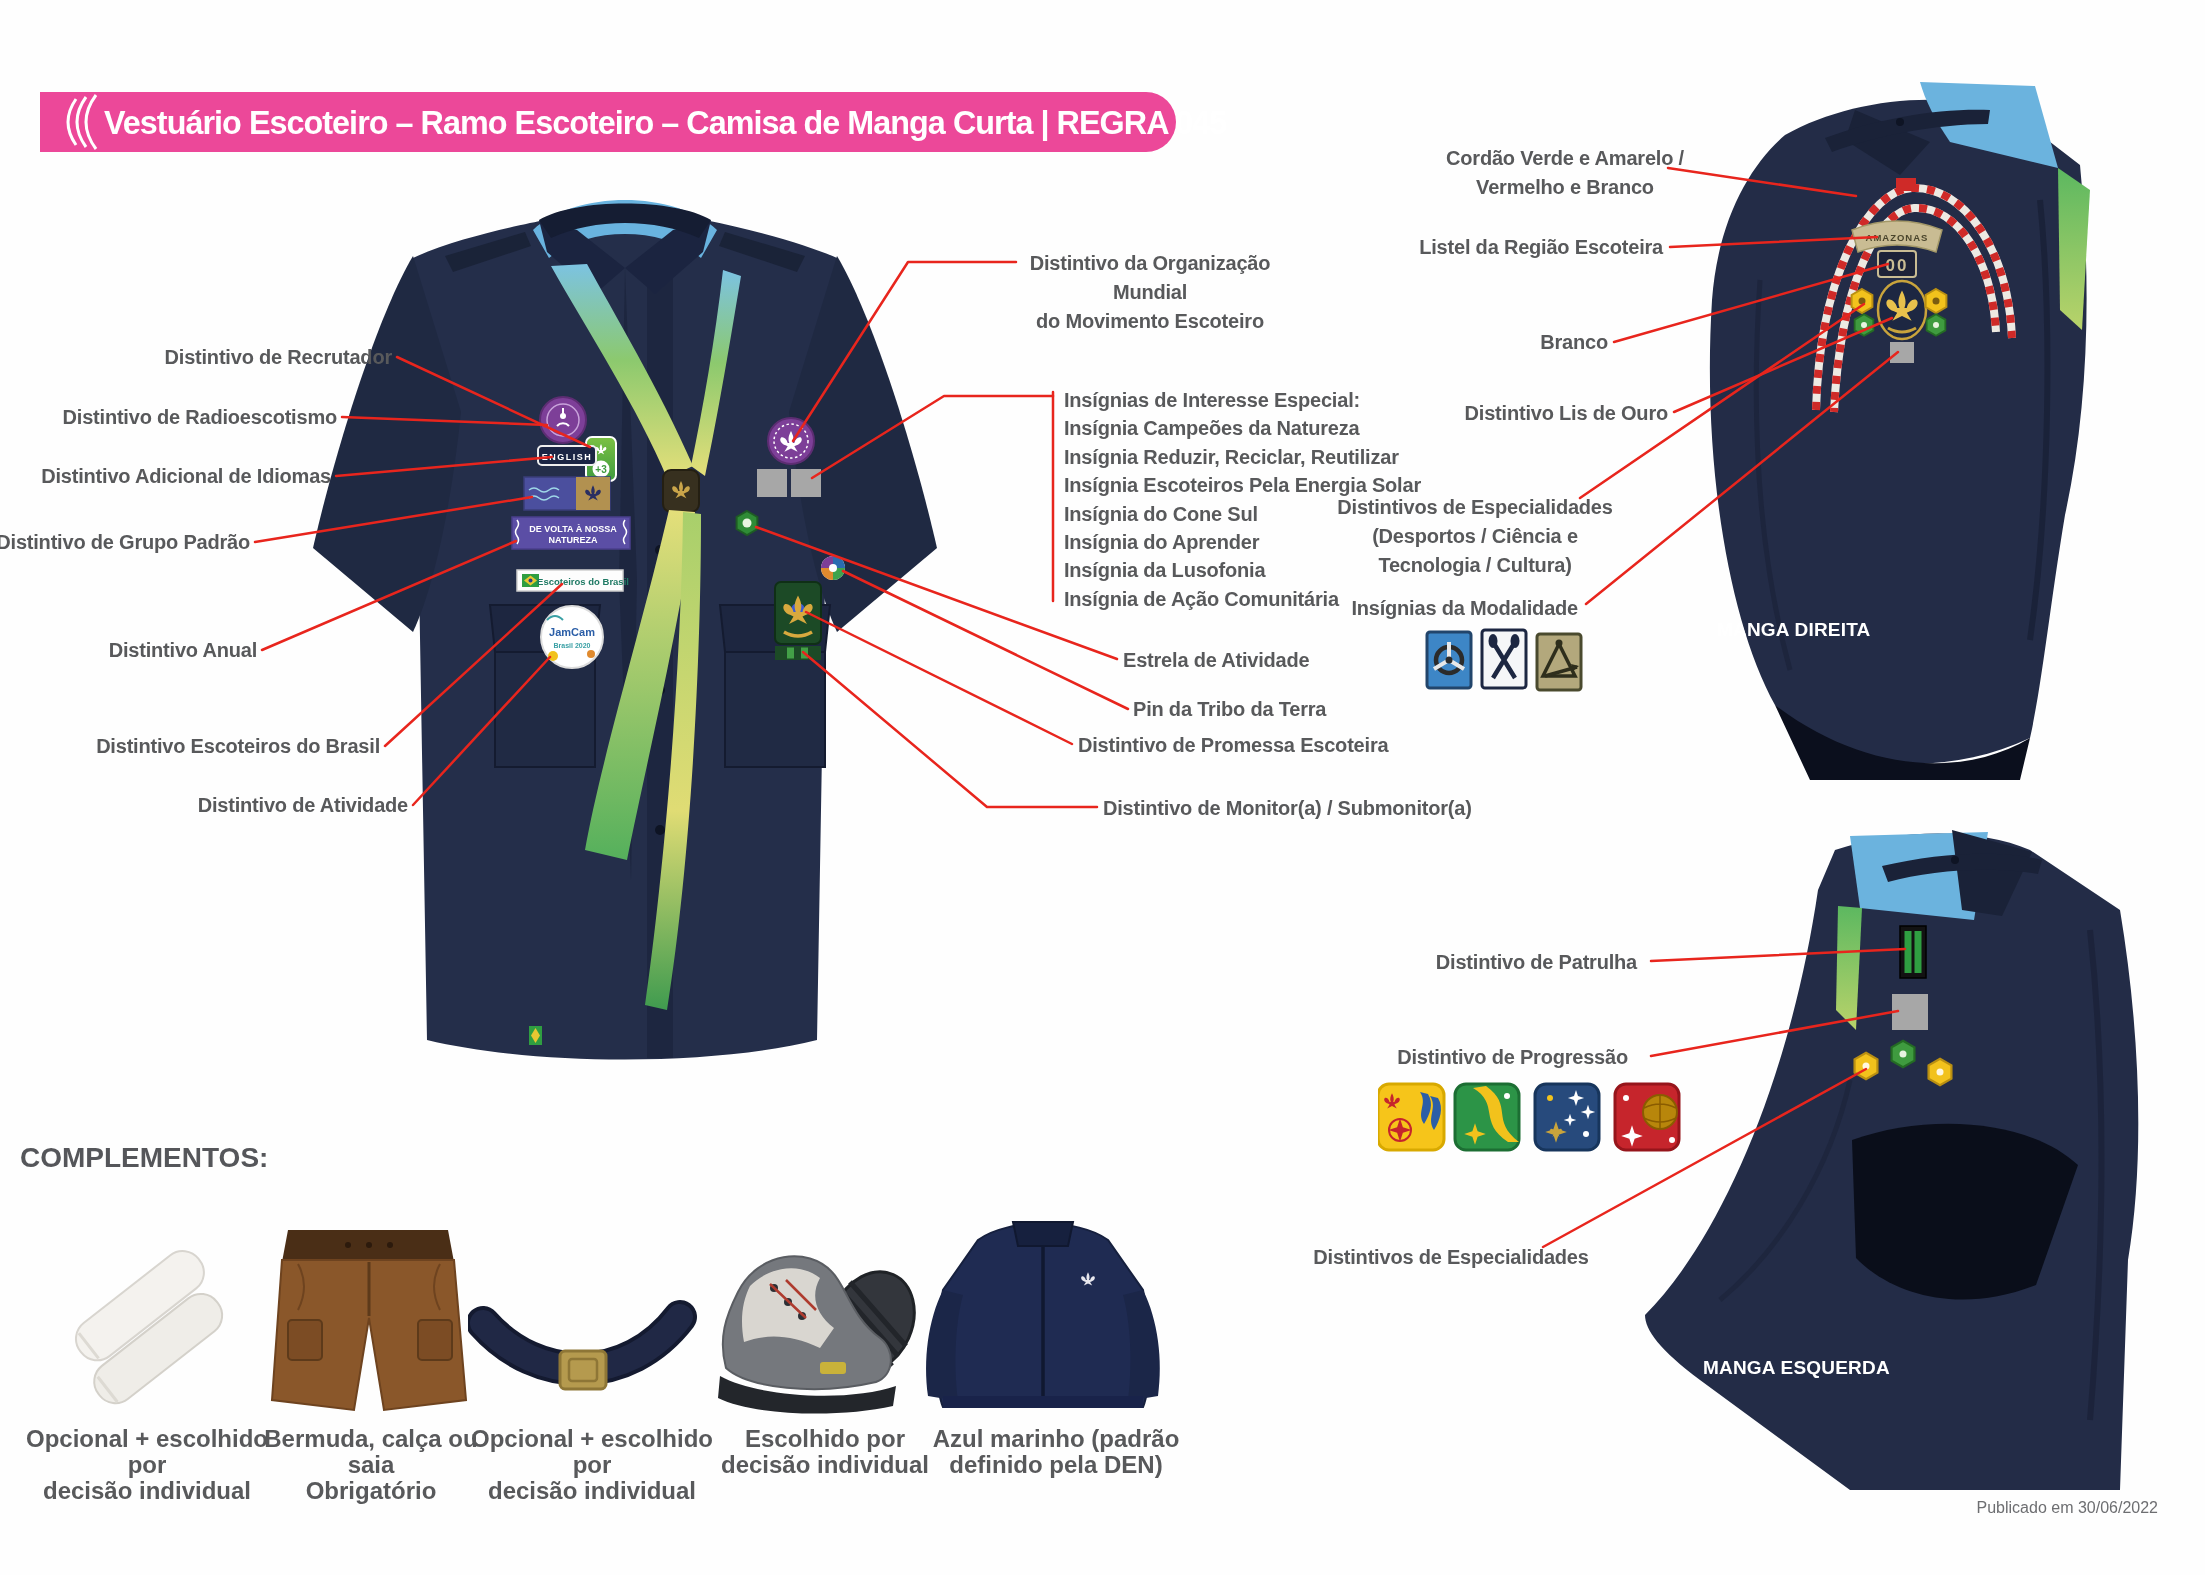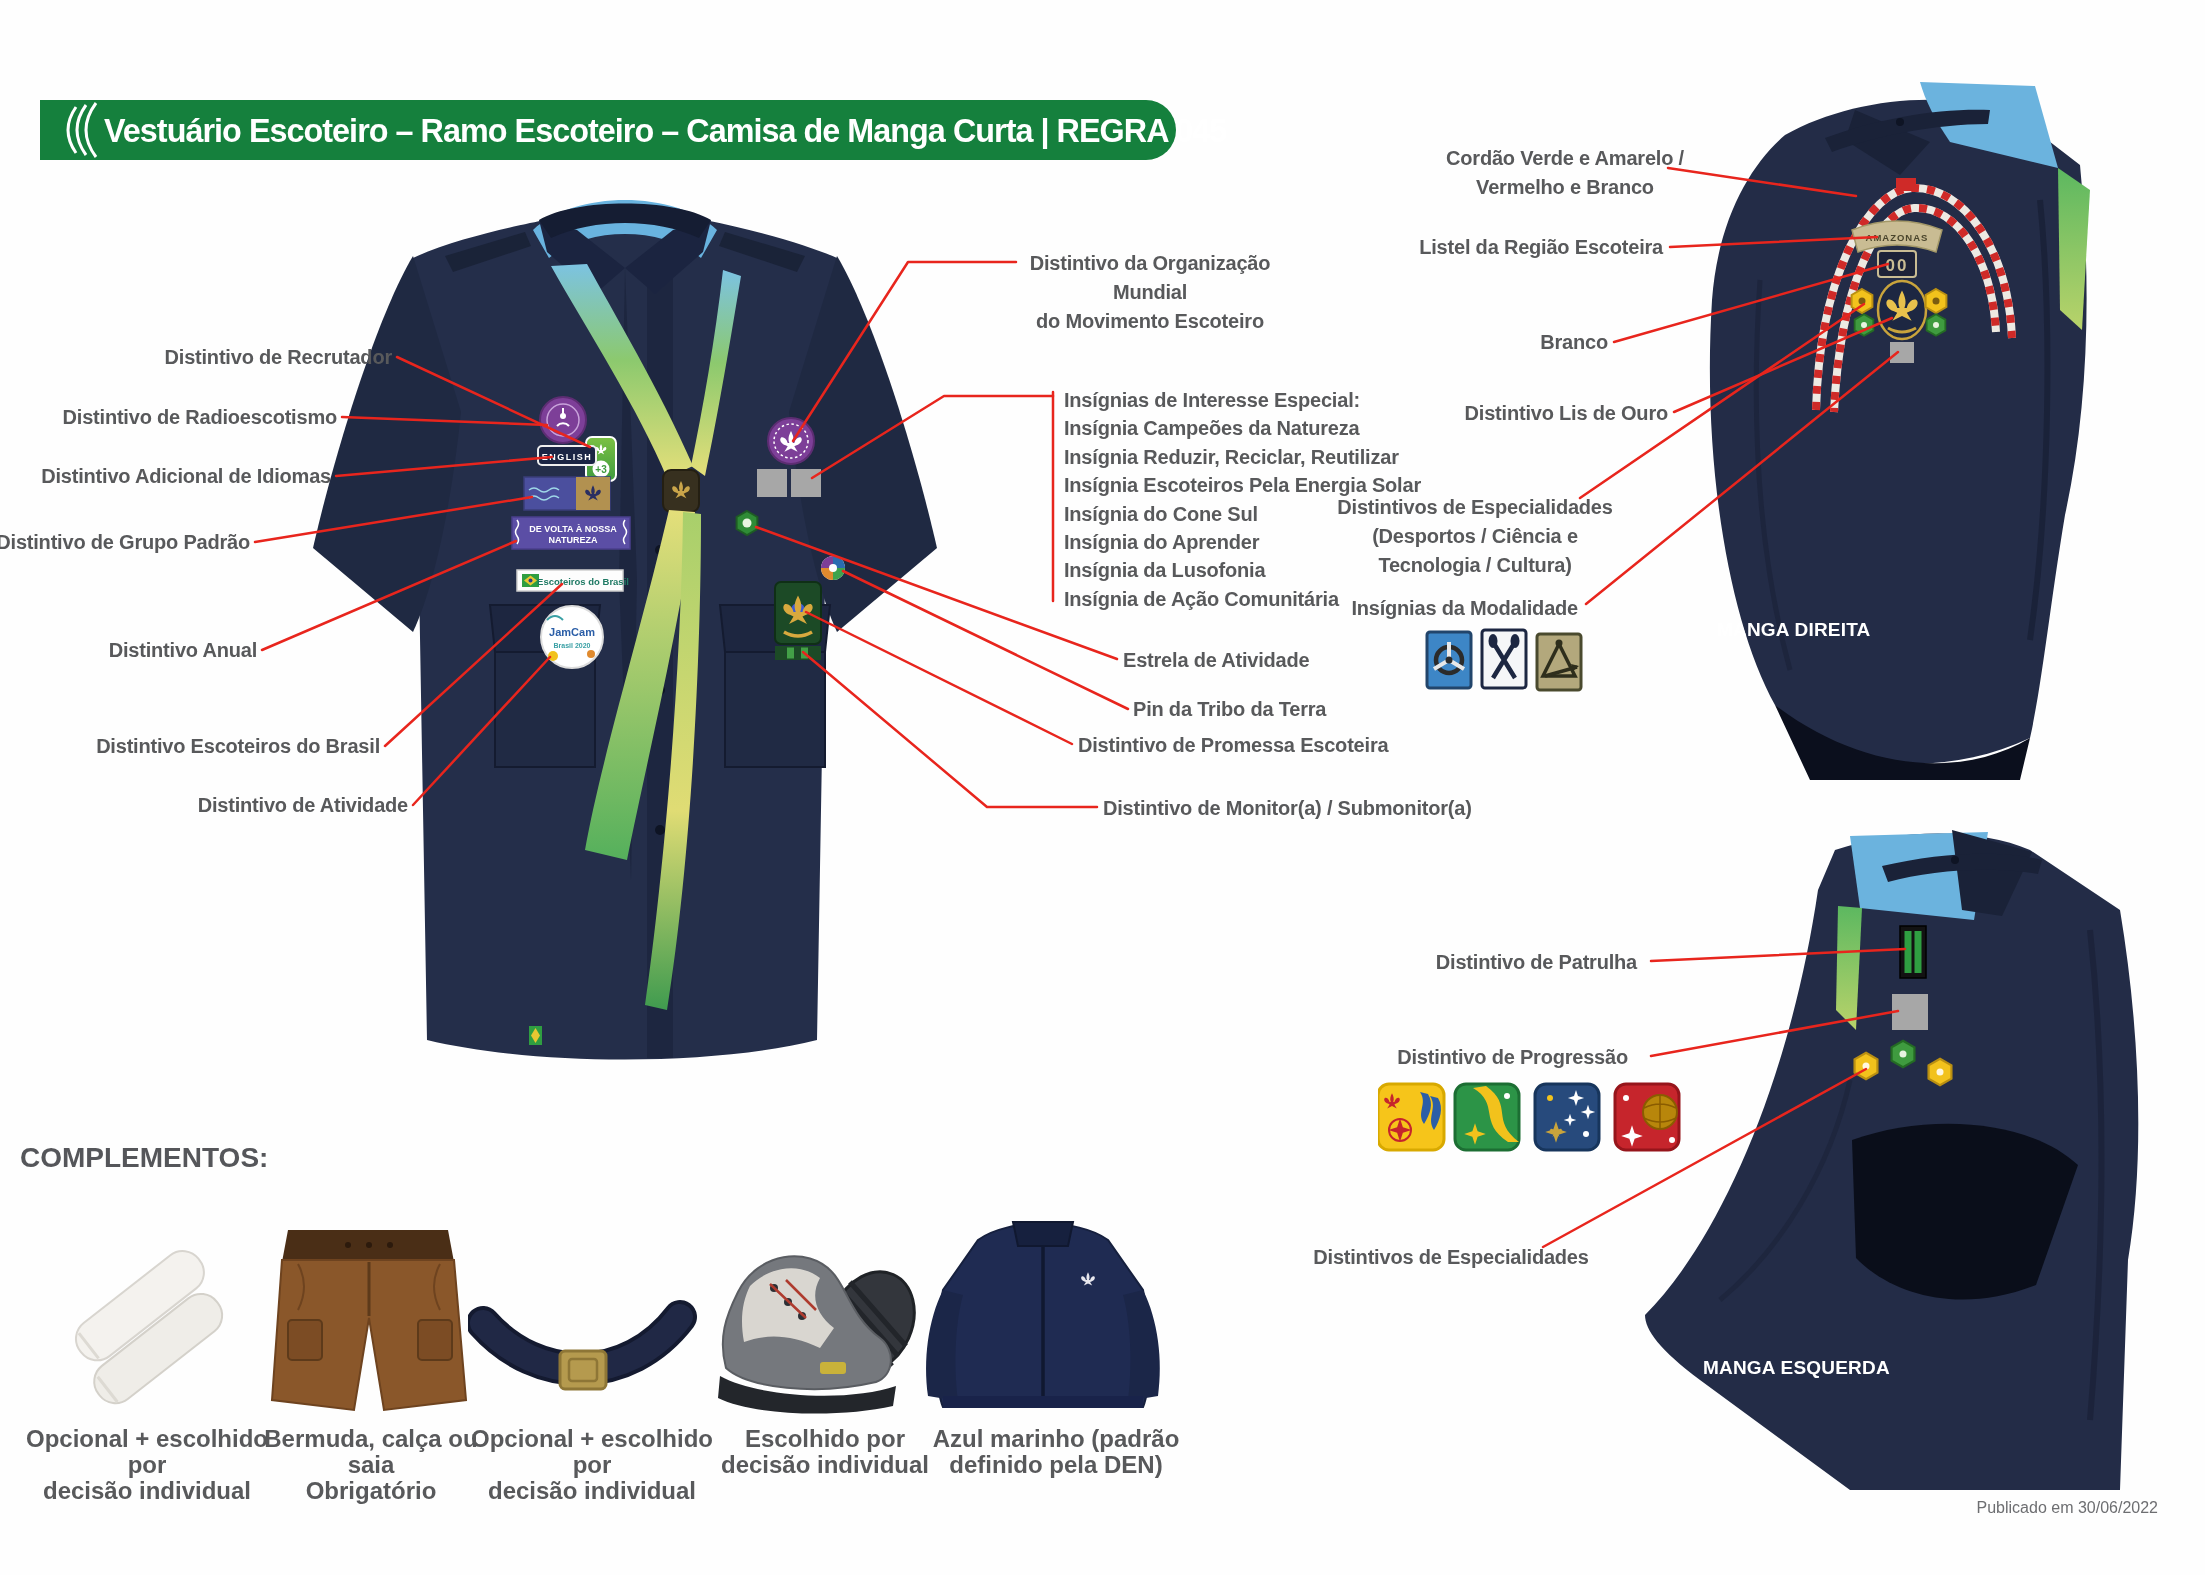--- a/index.html
+++ b/index.html
@@ -1,19 +1,19 @@
 <!DOCTYPE html>
 <html><head>
 <meta charset="utf-8">
 <style>
   html,body{margin:0;padding:0;background:#fff;}
   #canvas{position:relative;width:2205px;height:1575px;background:#fefefe;overflow:hidden;
           font-family:"Liberation Sans",sans-serif;}
   
-  .header{position:absolute;left:40px;top:100px;width:1136px;height:60px;background:#15803d;
+  .header{position:absolute;left:40px;top:92px;width:1136px;height:60px;background:#ec4899;
           border-radius:0 30px 30px 0;display:flex;align-items:center;z-index:10;}
   .header-title{color:#fff;font-size:34px;font-weight:700;letter-spacing:-1px;margin-left:28px;
           white-space:nowrap;transform:scaleX(.95);transform-origin:left center;}
   
   .lbl{position:absolute;font-weight:700;font-size:20px;line-height:1.15;color:#58595B;
        white-space:nowrap;letter-spacing:-0.2px;z-index:10;}
   .lbl.center{text-align:center;white-space:normal;}
   .lbl.white{color:#fff;font-size:19px;letter-spacing:.2px;margin-top:16px;}
   .list-block div{line-height:28.4px;}
   .two-line div{line-height:29px;}

